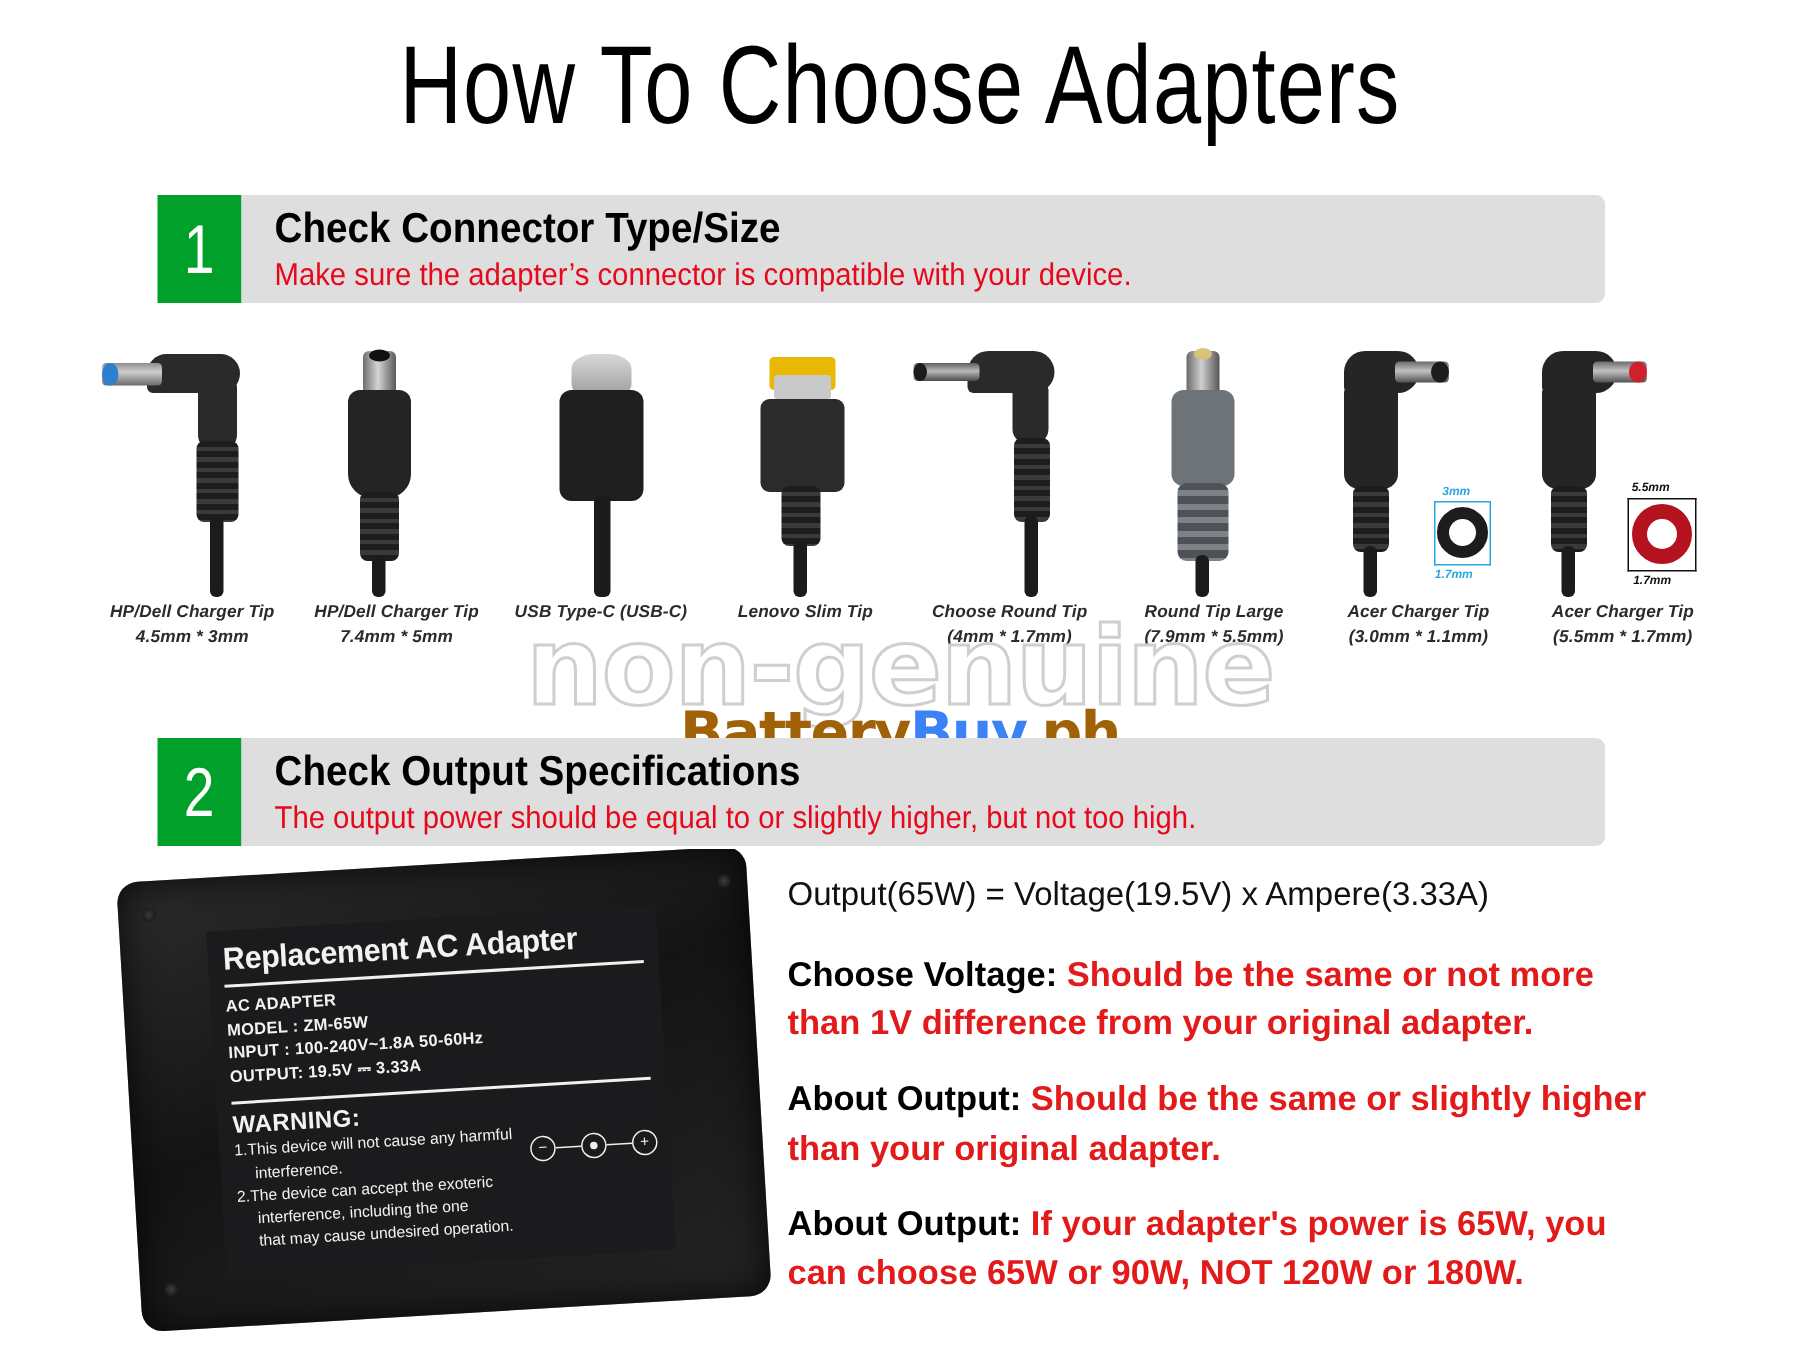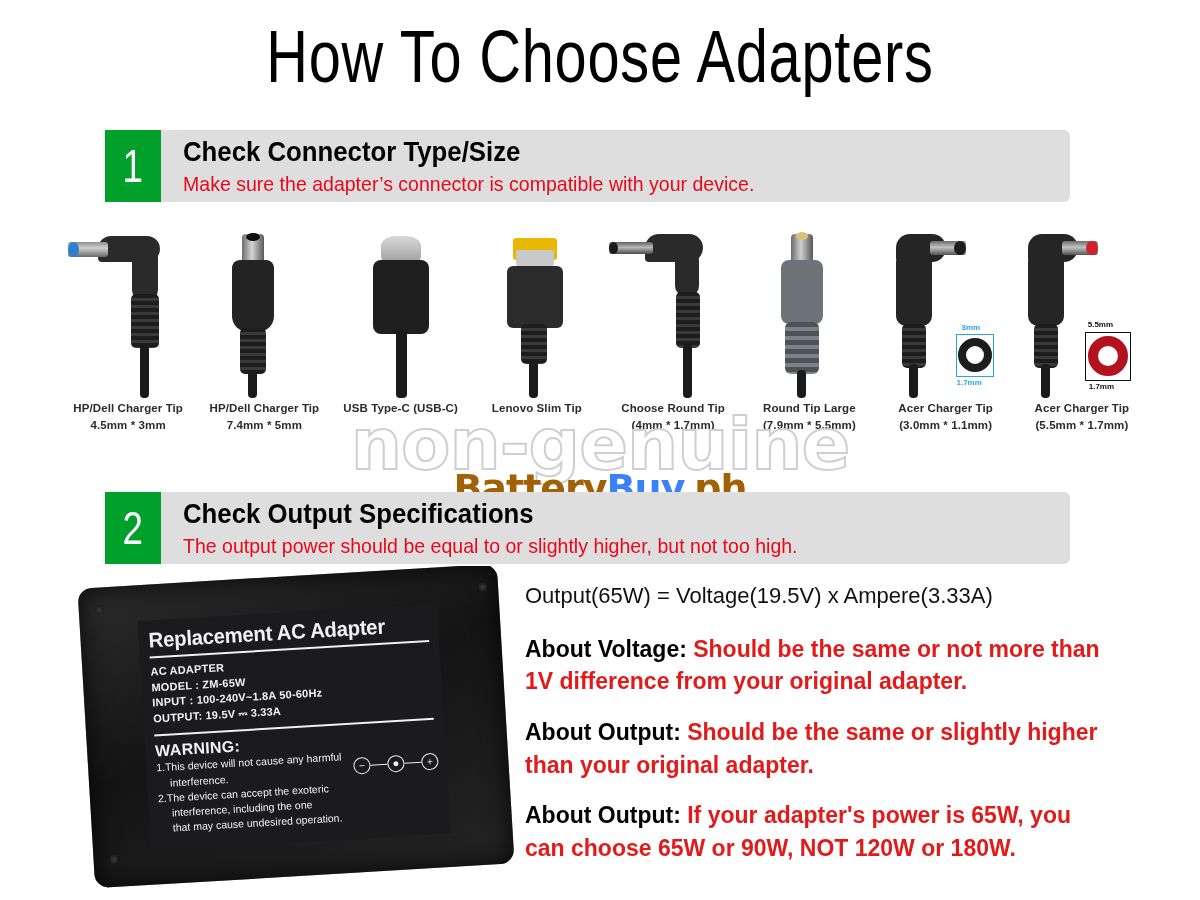--- a/index.html
+++ b/index.html
@@ -39,21 +39,21 @@
     font-size:28px;font-weight:bold;color:#000;line-height:1.15;
     transform:scaleX(.92);transform-origin:0 50%;white-space:nowrap;
   }
   .step-sub{
     font-size:21px;color:#e8081c;line-height:1.2;margin-top:3px;
     transform:scaleX(.93);transform-origin:0 50%;white-space:nowrap;
   }
 
   
   .connectors{position:absolute;left:60px;top:228px;width:1090px;height:215px;display:flex;}
-  .conn{flex:1;display:flex;flex-direction:column;align-items:center;position:relative;}
+  .conn{flex:1;display:flex;flex-direction:column;align-items:center;position:relative;font-style:italic;}
   .conn-art{height:170px;width:100%;position:relative;}
   .conn-label{
     text-align:center;font-size:11.5px;font-weight:bold;color:#2b2b2b;
     line-height:1.45;margin-top:2px;letter-spacing:.1px;
   }
 
   
   .ra-head{position:absolute;left:38px;top:8px;width:62px;height:26px;background:#2a2a2a;border-radius:13px 13px 13px 4px;}
   .ra-neck{position:absolute;left:72px;top:26px;width:26px;height:46px;background:#2a2a2a;border-radius:4px 4px 10px 10px;}
   .pin-blue{position:absolute;left:6px;top:13px;width:40px;height:15px;background:linear-gradient(#8e8e8e,#cfcfcf 40%,#6a6a6a);border-radius:3px;}
@@ -346,21 +346,21 @@
         <div class="warn-line ind">interference, including  the  one</div>
         <div class="warn-line ind">that may cause undesired operation.</div>
       </div>
     </div>
   </div>
 
   <div class="specs">
     <div class="spec-formula">Output(65W) = Voltage(19.5V) x Ampere(3.33A)</div>
 
     <div class="spec-item">
-      <b>About Voltage:</b><span class="r"> Should be the same or not more than 1V difference from your original adapter.</span>
+      <b>Choose Voltage:</b><span class="r"> Should be the same or not more than 1V difference from your original adapter.</span>
     </div>
 
     <div class="spec-item">
       <b>About Output:</b><span class="r"> Should be the same or slightly higher than your original adapter.</span>
     </div>
 
     <div class="spec-item">
       <b>About Output:</b><span class="r"> If your adapter's power is 65W, you can choose 65W or 90W, NOT 120W or 180W.</span>
     </div>
   </div>

